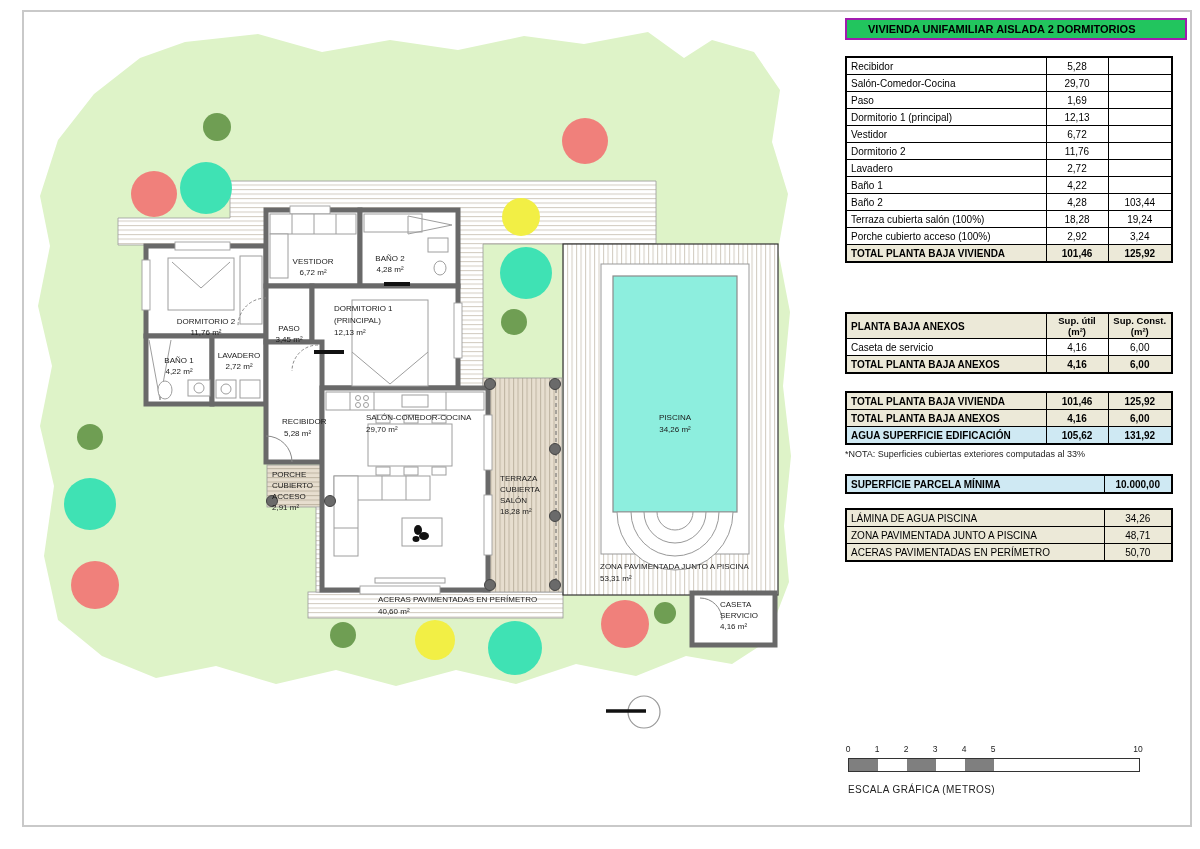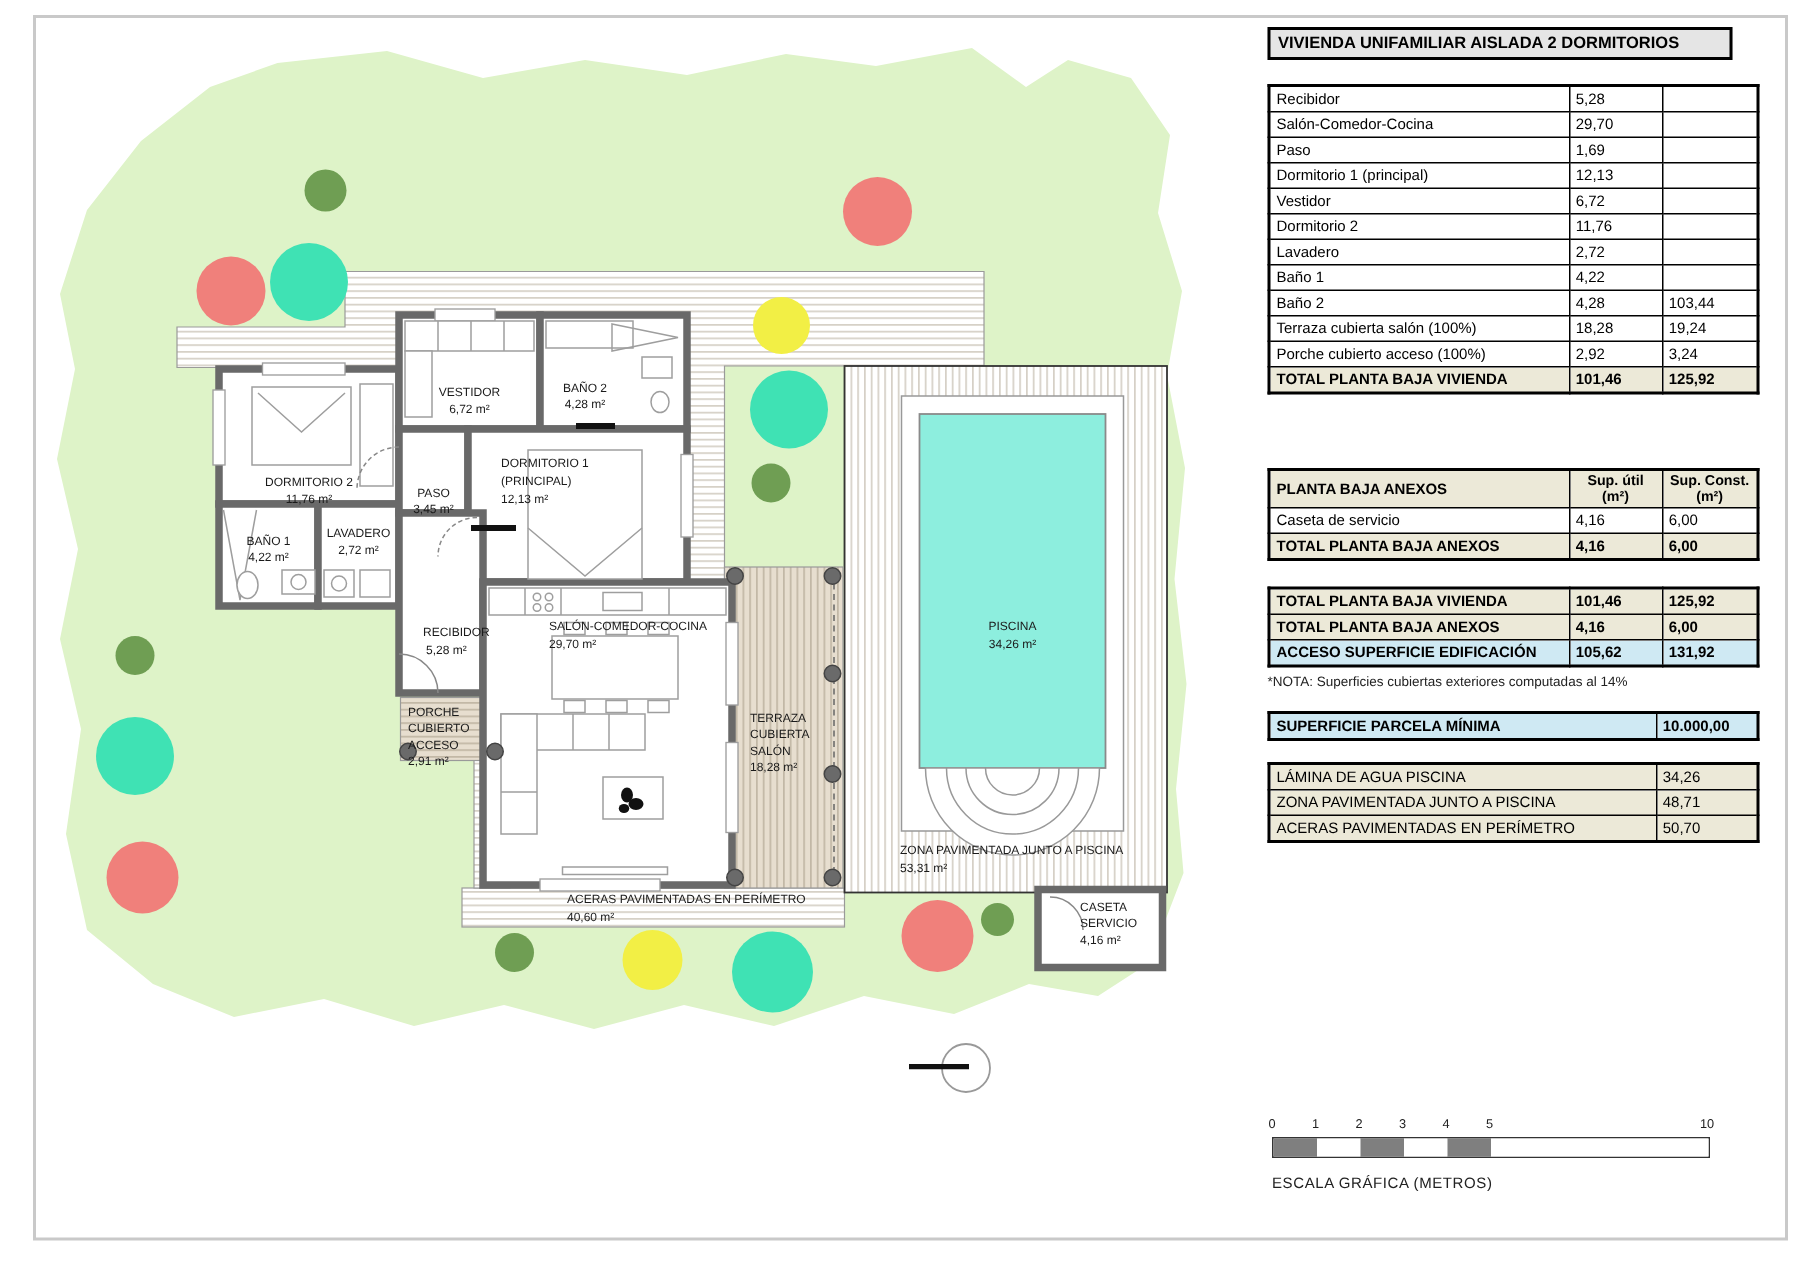--- a/index.html
+++ b/index.html
@@ -3,26 +3,26 @@
 <meta charset="utf-8">
 <style>
   html,body{margin:0;padding:0;background:#fff;}
   #page{position:relative;width:1200px;height:849px;background:#fff;overflow:hidden;
         font-family:"Liberation Sans",sans-serif;}
   #sheet-frame{position:absolute;left:22px;top:10px;width:1166px;height:813px;
         border:2px solid #c9c9c9;}
   
   #panel{position:absolute;left:845px;top:0;width:334px;height:849px;}
   .abs{position:absolute;}
-  #title-box{left:0;top:18px;width:296px;border:2px solid #000000;background:#e5e5e5;
-        font-size:11px;font-weight:bold;padding:3px 5px;white-space:nowrap;}
+  #title-box{left:0;top:18px;width:296px;border:2px solid #a21caf;background:#22c55e;
+        font-size:11px;font-weight:bold;padding:3px 21px;white-space:nowrap;}
   table.t{border-collapse:collapse;table-layout:fixed;background:#fff;
         font-size:10px;color:#000;border:2px solid #000;}
   table.t td{border:1px solid #000;padding:1px 4px;height:14px;white-space:nowrap;overflow:hidden;}
-  td.num{text-align:left;}
+  td.num{text-align:center;}
   td.hdr{background:#ece9d8;font-weight:bold;}
   td.hdr2{background:#ece9d8;font-weight:bold;text-align:center;font-size:9.5px;line-height:11px;}
   td.blue{background:#cfe9f3;font-weight:bold;}
   td.bold{font-weight:normal;}
   td.merge-mid{border-top:none;border-bottom:none;}
   td.merge-last{border-top:none;}
   #nota{font-size:9px;color:#222;white-space:nowrap;}
   
   #scalebar{left:0;top:744px;width:300px;height:60px;}
   .ticknum{position:absolute;top:0;font-size:8.5px;color:#222;transform:translateX(-50%);}
@@ -373,28 +373,28 @@
             <td class="hdr">TOTAL PLANTA BAJA VIVIENDA</td>
             <td class="num hdr">101,46</td>
             <td class="num hdr">125,92</td>
           </tr>
       <tr>
             <td class="hdr">TOTAL PLANTA BAJA ANEXOS</td>
             <td class="num hdr">4,16</td>
             <td class="num hdr">6,00</td>
           </tr>
       <tr>
-            <td class="blue">ACCESO SUPERFICIE EDIFICACIÓN</td>
+            <td class="blue">AGUA SUPERFICIE EDIFICACIÓN</td>
             <td class="num blue">105,62</td>
             <td class="num blue">131,92</td>
           </tr>
     </tbody>
       </table>
 
-    <div class="abs" id="nota" style="left:0;top:449px;">*NOTA: Superficies cubiertas exteriores computadas al 14%</div>
+    <div class="abs" id="nota" style="left:0;top:449px;">*NOTA: Superficies cubiertas exteriores computadas al 33%</div>
 
     <table class="t abs" style="left:0;top:474px;">
       <colgroup>
           <col style="width:258px">
           <col style="width:68px">
         </colgroup>
       <tbody>
           <tr>
         <td class="blue">SUPERFICIE PARCELA MÍNIMA</td>
         <td class="num blue">10.000,00</td>

